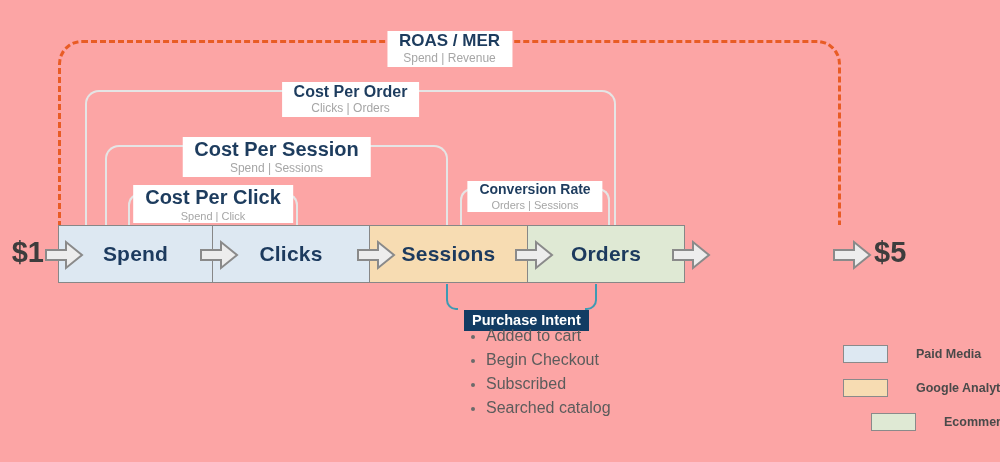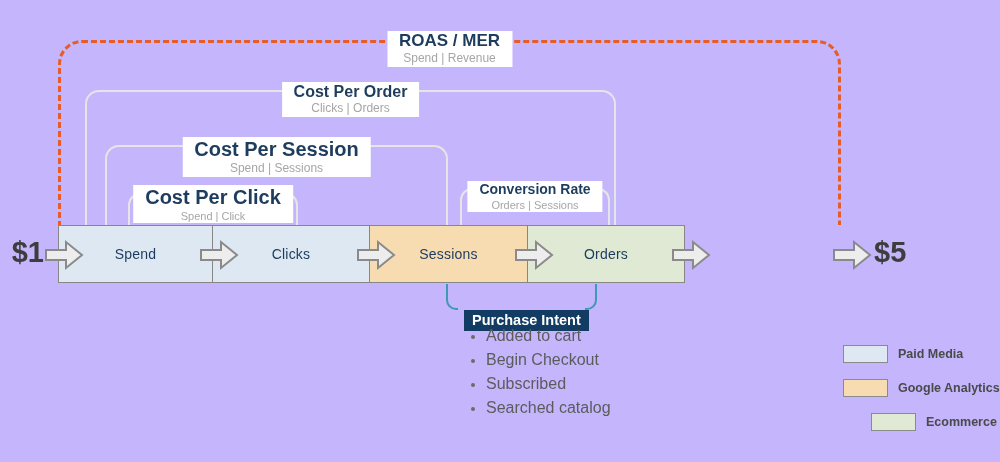--- a/index.html
+++ b/index.html
@@ -1,19 +1,19 @@
 <!DOCTYPE html>
 <html><head>
 <meta charset="utf-8">
 <style>
   html,body{margin:0;padding:0;background:#fff;}
   .canvas{
     position:relative;
     width:1000px;height:462px;
-    background:#c4b5fd;
+    background:#fca5a5;
     font-family:"Liberation Sans", sans-serif;
     overflow:hidden;
   }
   
   .bracket{
     position:absolute;
     border:2px solid #e5e5e5;
     border-bottom:none;
     border-radius:14px 14px 0 0;
     box-sizing:border-box;
@@ -49,21 +49,21 @@
   .s11 .m-sub{font-size:11px;}
   
   .stage{
     position:absolute;
     top:225px;height:58px;
     box-sizing:border-box;
     border:1.5px solid #878787;
     border-left:none;
     display:flex;align-items:center;justify-content:center;
     color:#1c3a5e;
-    font-size:14px;font-weight:normal;
+    font-size:21px;font-weight:bold;
     letter-spacing:.2px;
   }
   .stage.first{border-left:1.5px solid #878787;}
   .fill-blue{background:#dde8f2;}
   .fill-tan{background:#f7dcb2;}
   .fill-green{background:#dfe9d4;}
   
   .arrow{position:absolute;top:239px;width:40px;height:32px;z-index:5;}
   
   .endpoint{
@@ -92,21 +92,21 @@
   .pi-list{
     position:absolute;left:462px;top:328px;
     margin:0;padding:0 0 0 24px;
     color:#5c5c5c;font-size:16px;
   }
   .pi-list li{margin-bottom:8px;line-height:16px;}
   .pi-list li::marker{color:#6b6b6b;font-size:13px;}
   
   .legend-row{
     position:absolute;left:843px;
-    display:flex;align-items:center;gap:10px;
+    display:flex;align-items:center;gap:28px;
   }
   .legend-swatch{
     width:45px;height:18px;
     border:1.5px solid #8a8a8a;
     box-sizing:border-box;
   }
   .legend-text{
     font-size:12.5px;font-weight:bold;color:#4a4a4a;white-space:nowrap;
   }
 </style>

